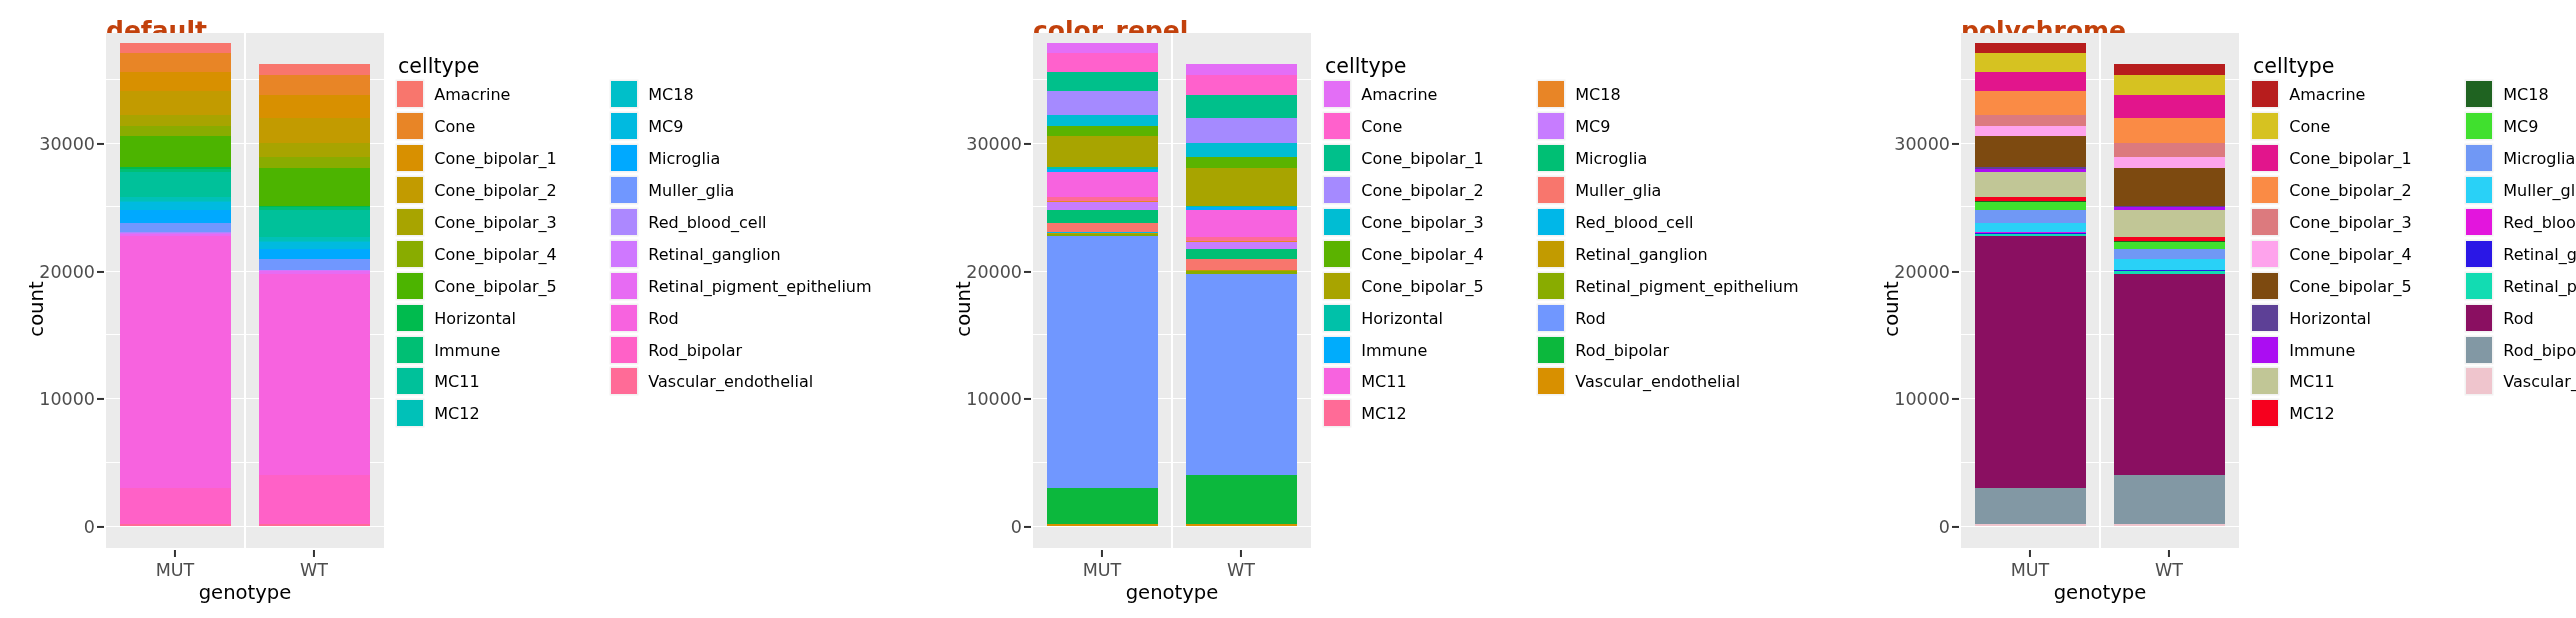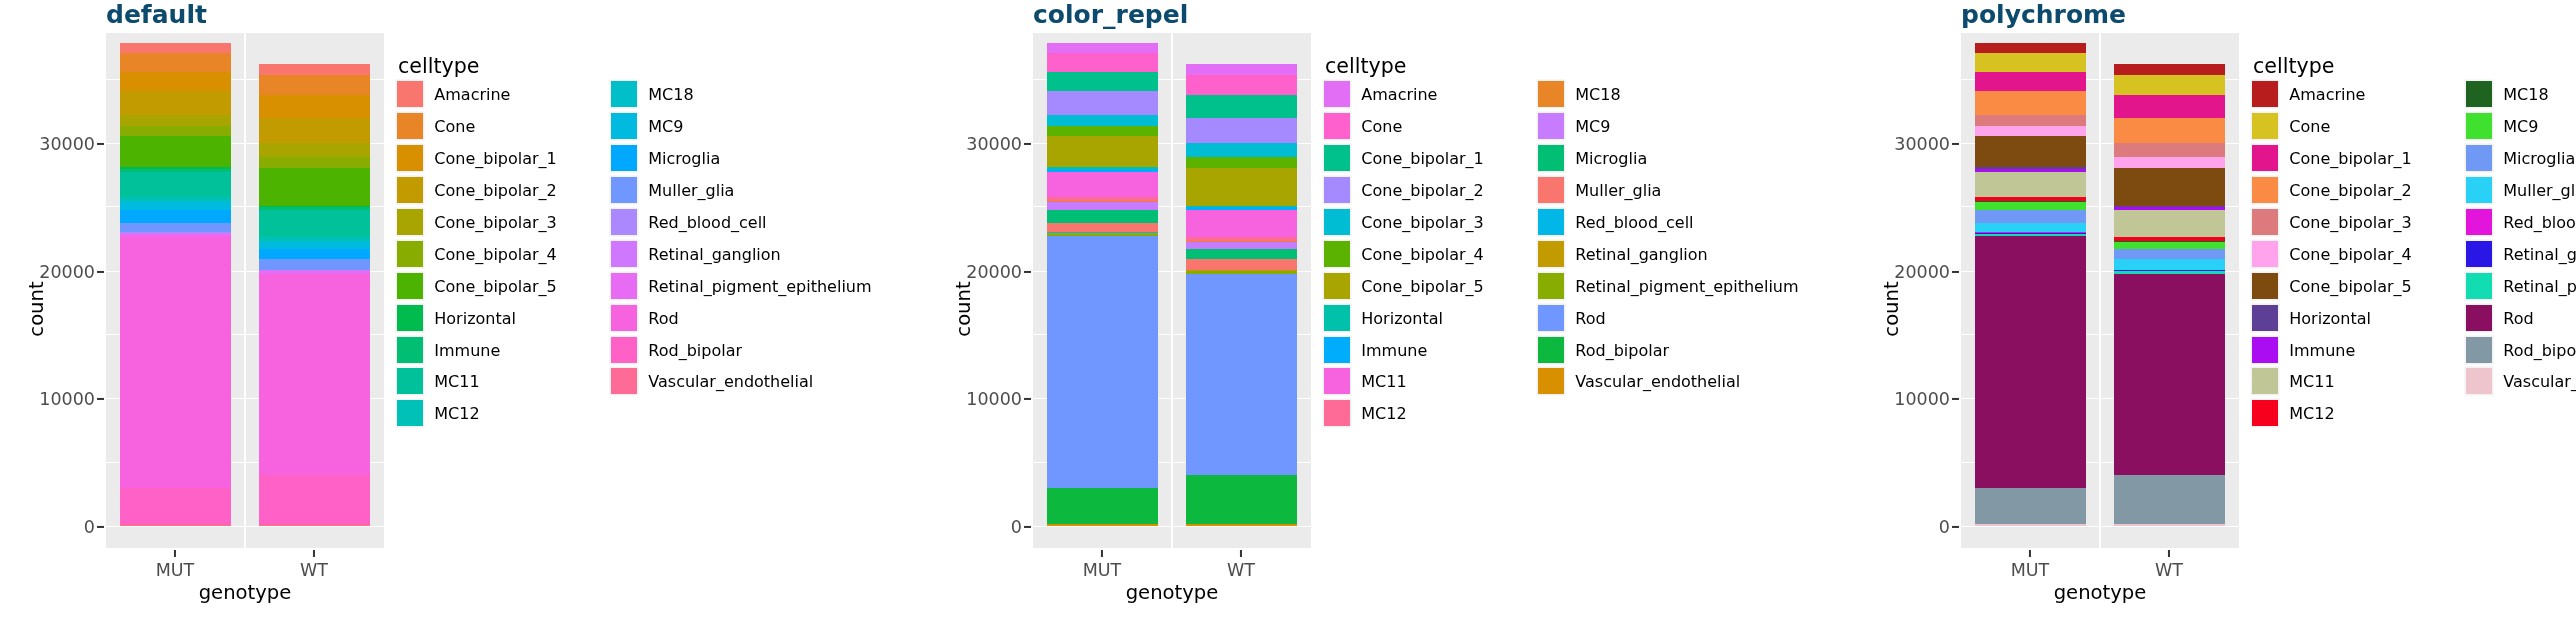--- a/index.html
+++ b/index.html
@@ -1,19 +1,19 @@
 <!DOCTYPE html>
 <html style="font-size:8.2px"><head>
 <meta charset="utf-8">
 <style>
   html,body{margin:0;padding:0;background:#FFFFFF;}
   #stage{position:relative;width:2782px;height:618px;background:#FFFFFF;overflow:hidden;
          font-family:"DejaVu Sans","Liberation Sans",sans-serif;}
   .chart{position:absolute;top:0;width:927px;height:618px;}
-  .panel-title{position:absolute;top:0;font-size:25px;font-weight:bold;color:#0c4a6e;}
+  .panel-title{position:absolute;top:16px;font-size:25px;font-weight:bold;color:#c2410c;}
   .ylab{position:absolute;left:9.3px;top:309px;transform:translate(0,-50%) rotate(-90deg);
         transform-origin:center;font-size:19.6px;color:#000;}
   .xlab{position:absolute;font-size:19.6px;color:#000;text-align:center;top:581px;}
   .plot-panel{position:absolute;background:#EBEBEB;}
   .gridline{position:absolute;left:0;width:100%;background:#FFFFFF;}
   .vline{position:absolute;top:0;height:100%;background:#FFFFFF;}
   .bar{position:absolute;display:flex;flex-direction:column-reverse;}
   .seg{width:100%;flex:0 0 auto;}
   .ytick-label{position:absolute;font-size:17.5px;color:#4D4D4D;text-align:right;width:82px;
                transform:translateY(-50%);}

